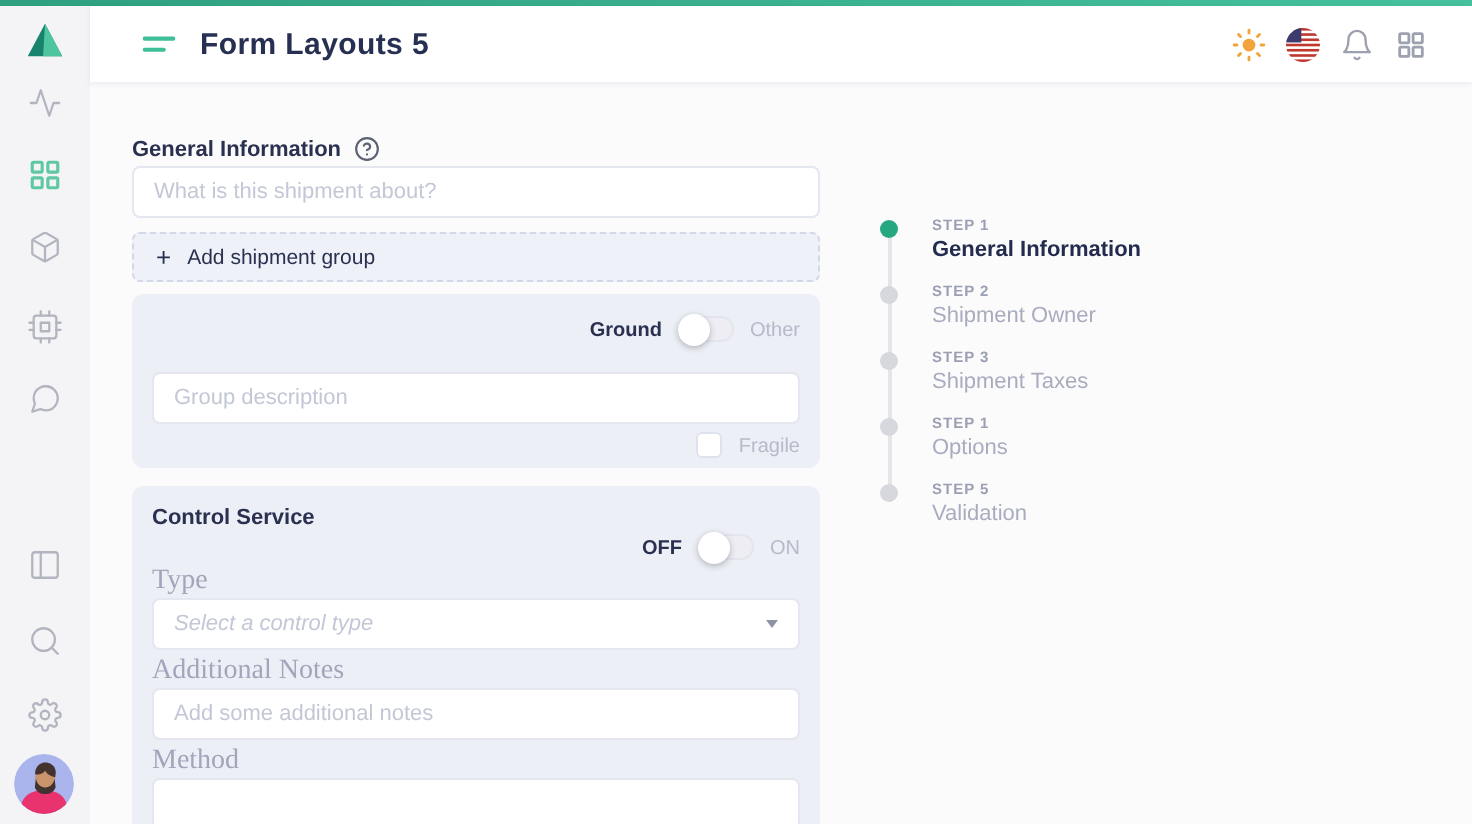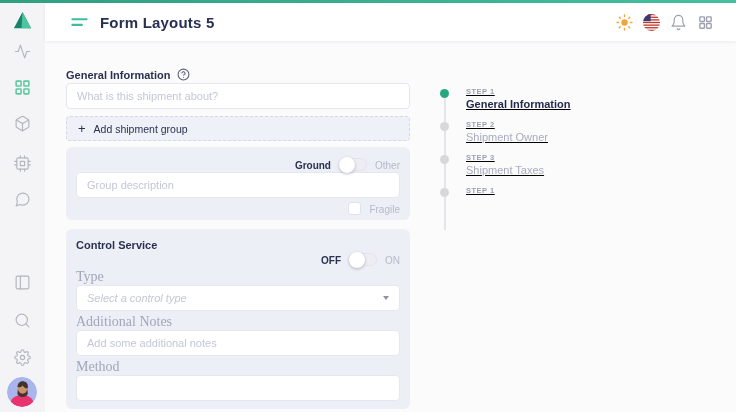--- a/index.html
+++ b/index.html
@@ -53,21 +53,21 @@
   .checkbox { width:13px; height:13px; background:#fff; border:1px solid #dfe2ec; border-radius:3px; display:inline-block; cursor:pointer; }
 
   .control-card { margin-top:9px; background:#edeff6; border-radius:6px; padding:11px 10px; height:180px; }
   .control-card .section-title { display:block; line-height:11px; }
   .field-label { display:block; font-size:14px; color:#a2a6ba; margin:5px 0 3px; line-height:11px;font-family:Liberation Serif, serif; }
   .select { display:flex; align-items:center; justify-content:space-between; cursor:pointer; }
   .select-text { color:#c3c7d6; font-size:11px;font-style:italic; }
   .caret { width:0; height:0; border-left:3.5px solid transparent; border-right:3.5px solid transparent; border-top:4px solid #8f93a3; }
 
   
-  .steps { position:absolute; left:395px; top:46px;text-decoration:underline; }
+  .steps { position:absolute; left:395px; top:67px; }
   .steps-line { position:absolute; left:3.5px; top:9px; width:2px; height:134px; background:#e4e5ea; }
   .step { position:relative; padding-left:26px; height:33px; cursor:pointer; }
   .step .dot { position:absolute; left:0; top:2px; width:9px; height:9px; border-radius:50%; background:#d7d8de; }
   .step.active .dot { background:#27a780; }
   .step-label { font-size:7.5px; font-weight:700; letter-spacing:.5px; color:#9b9fb3; }
   .step-title { margin-top:2px; font-size:11px; color:#a8acbe; }
   .step.active .step-title { color:#232b4e; font-weight:700; }
 </style>
 </head>
 <body>
@@ -241,21 +241,21 @@
           </button>
 
           <div class="group-card">
             <div class="row-right">
               <span class="t-label dark">Ground</span>
               <span class="toggle">
                   <span class="knob"></span>
                 </span>
               <span class="t-label light">Other</span>
             </div>
-            <input class="text-input" style="margin-top: 1px;" type="text" placeholder="Group description">
+            <input class="text-input" style="margin-top: 15px;" type="text" placeholder="Group description">
             <div class="row-right" style="margin-top:2px">
               <span class="checkbox"></span>
               <span class="t-label light">Fragile</span>
             </div>
           </div>
 
           <div class="control-card">
             <span class="section-title">Control Service</span>
             <div class="row-right" style="height:14px">
               <span class="t-label dark">OFF</span>
@@ -292,18 +292,24 @@
             <div class="step-title">Shipment Owner</div>
           </div>
           <div class="step">
             <span class="dot"></span>
             <div class="step-label">STEP 3</div>
             <div class="step-title">Shipment Taxes</div>
           </div>
           <div class="step">
             <span class="dot"></span>
             <div class="step-label">STEP 1</div>
+            <div class="step-title">Options</div>
+          </div>
+          <div class="step">
+            <span class="dot"></span>
+            <div class="step-label">STEP 5</div>
+            <div class="step-title">Validation</div>
           </div>
         </div>
       </div>
     </div>
   </div>
 </div>
 
 </body></html>

